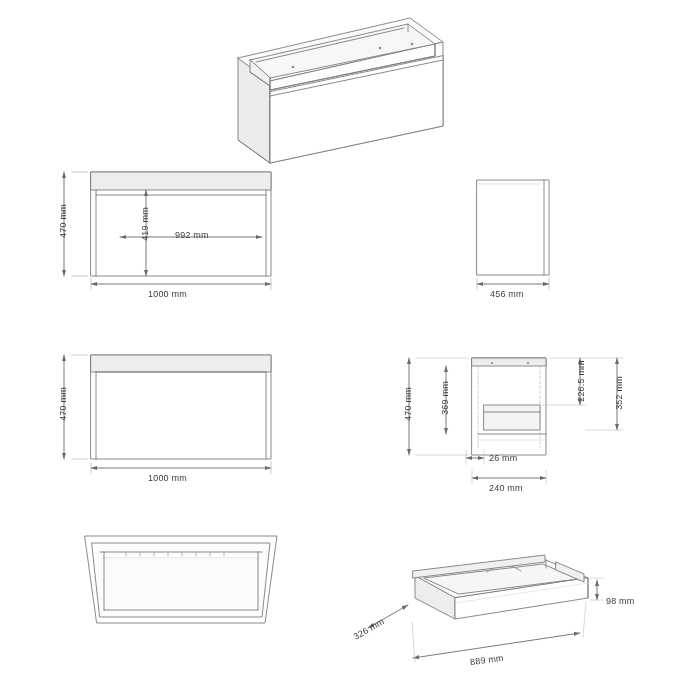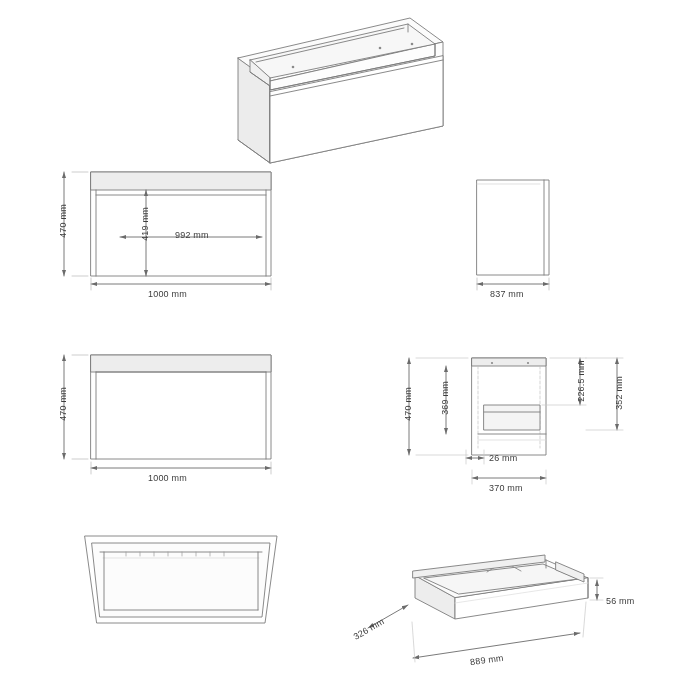--- a/index.html
+++ b/index.html
@@ -197,29 +197,29 @@
     </g>
 
   </g>
 </svg>
 
 <div class="dimtext rot90" style="left:46px;top:216px;">470 mm</div>
 <div class="dimtext rot90" style="left:128px;top:219px;">419 mm</div>
 <div class="dimtext" style="left:175px;top:230px;">992 mm</div>
 <div class="dimtext" style="left:148px;top:289px;">1000 mm</div>
 
-<div class="dimtext" style="left:490px;top:289px;">837 mm</div>
+<div class="dimtext" style="left:490px;top:289px;">456 mm</div>
 
 <div class="dimtext rot90" style="left:46px;top:399px;">470 mm</div>
 <div class="dimtext" style="left:148px;top:473px;">1000 mm</div>
 
 <div class="dimtext rot90" style="left:391px;top:399px;">470 mm</div>
 <div class="dimtext rot90" style="left:428px;top:393px;">369 mm</div>
 <div class="dimtext rot90" style="left:560px;top:376px;">226.5 mm</div>
 <div class="dimtext rot90" style="left:602px;top:388px;">352 mm</div>
 <div class="dimtext" style="left:489px;top:453px;">26 mm</div>
-<div class="dimtext" style="left:489px;top:483px;">370 mm</div>
-
-<div class="dimtext" style="left:606px;top:596px;">56 mm</div>
+<div class="dimtext" style="left:489px;top:483px;">240 mm</div>
+
+<div class="dimtext" style="left:606px;top:596px;">98 mm</div>
 <div class="dimtext" style="left:352px;top:624px;transform:rotate(-30deg);">326 mm</div>
 <div class="dimtext" style="left:470px;top:655px;transform:rotate(-8deg);">889 mm</div>
 
 </div>
 
 </body></html>

